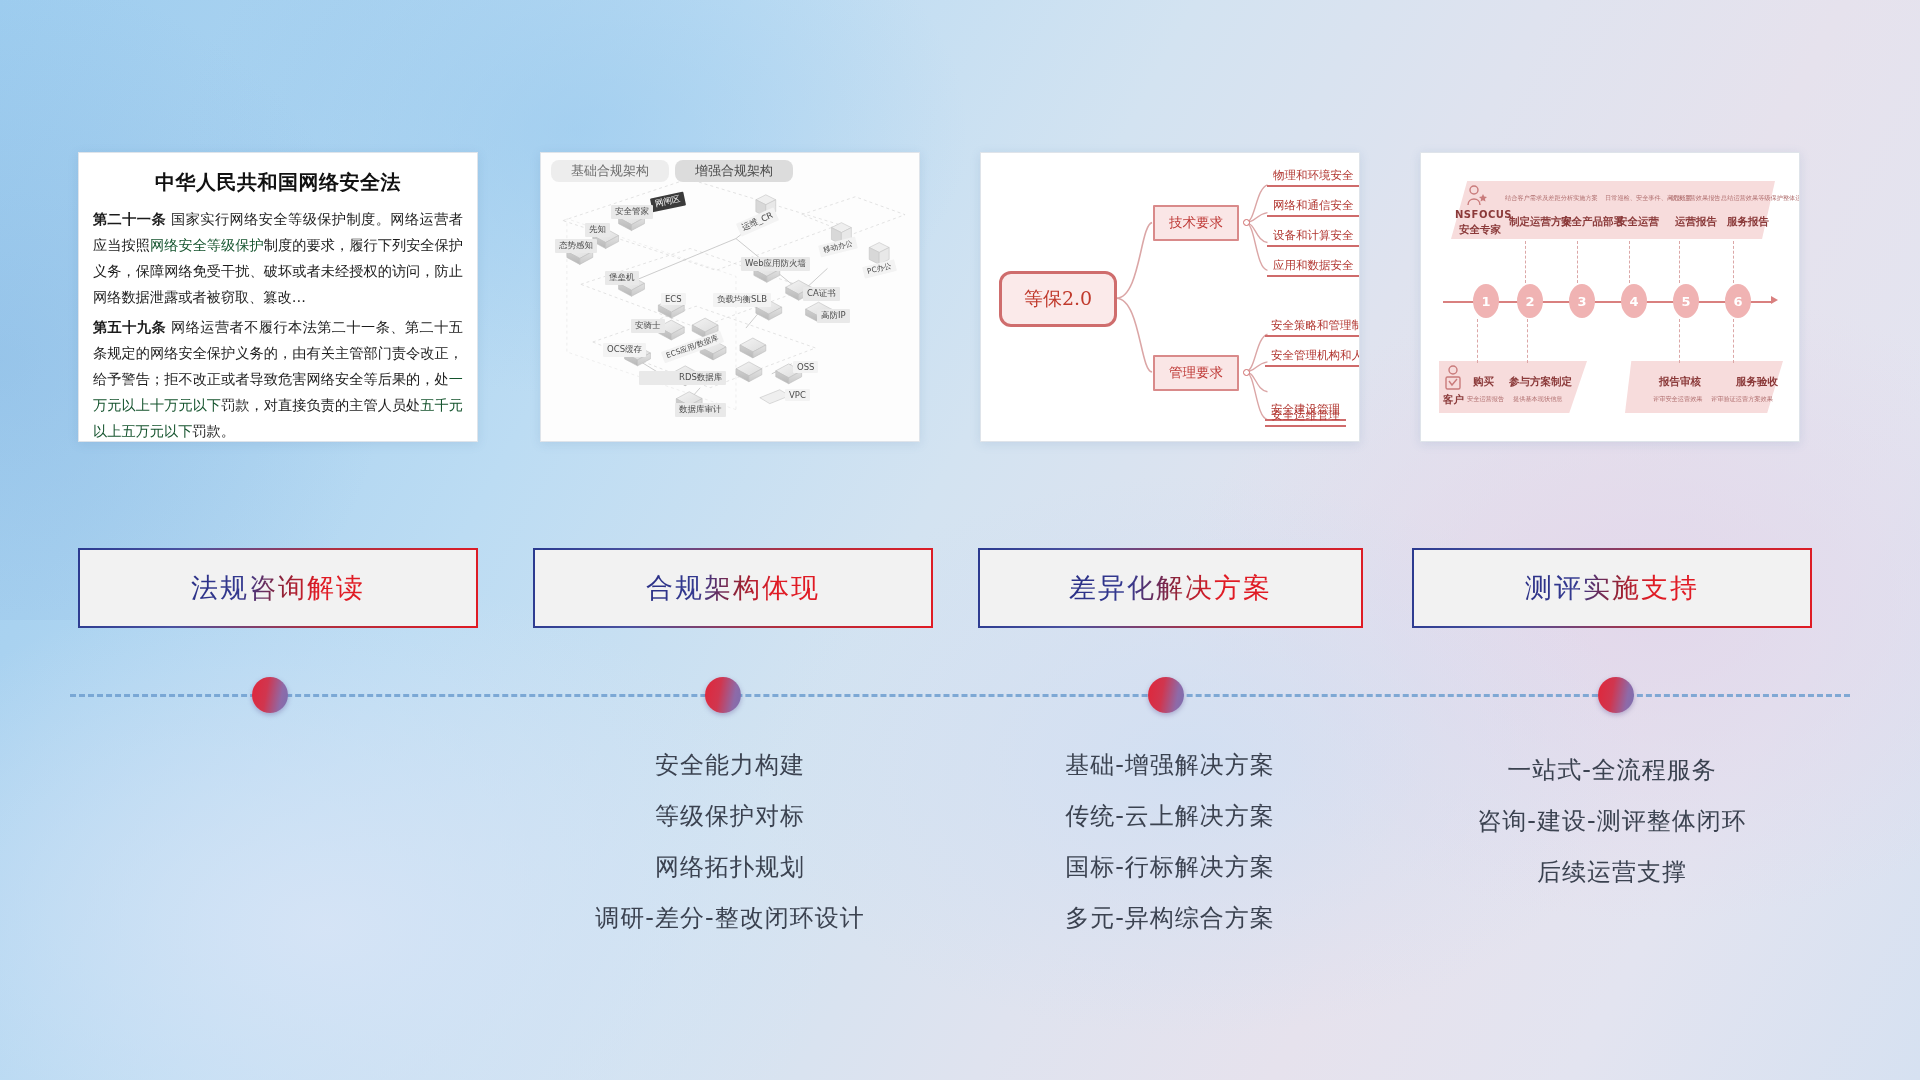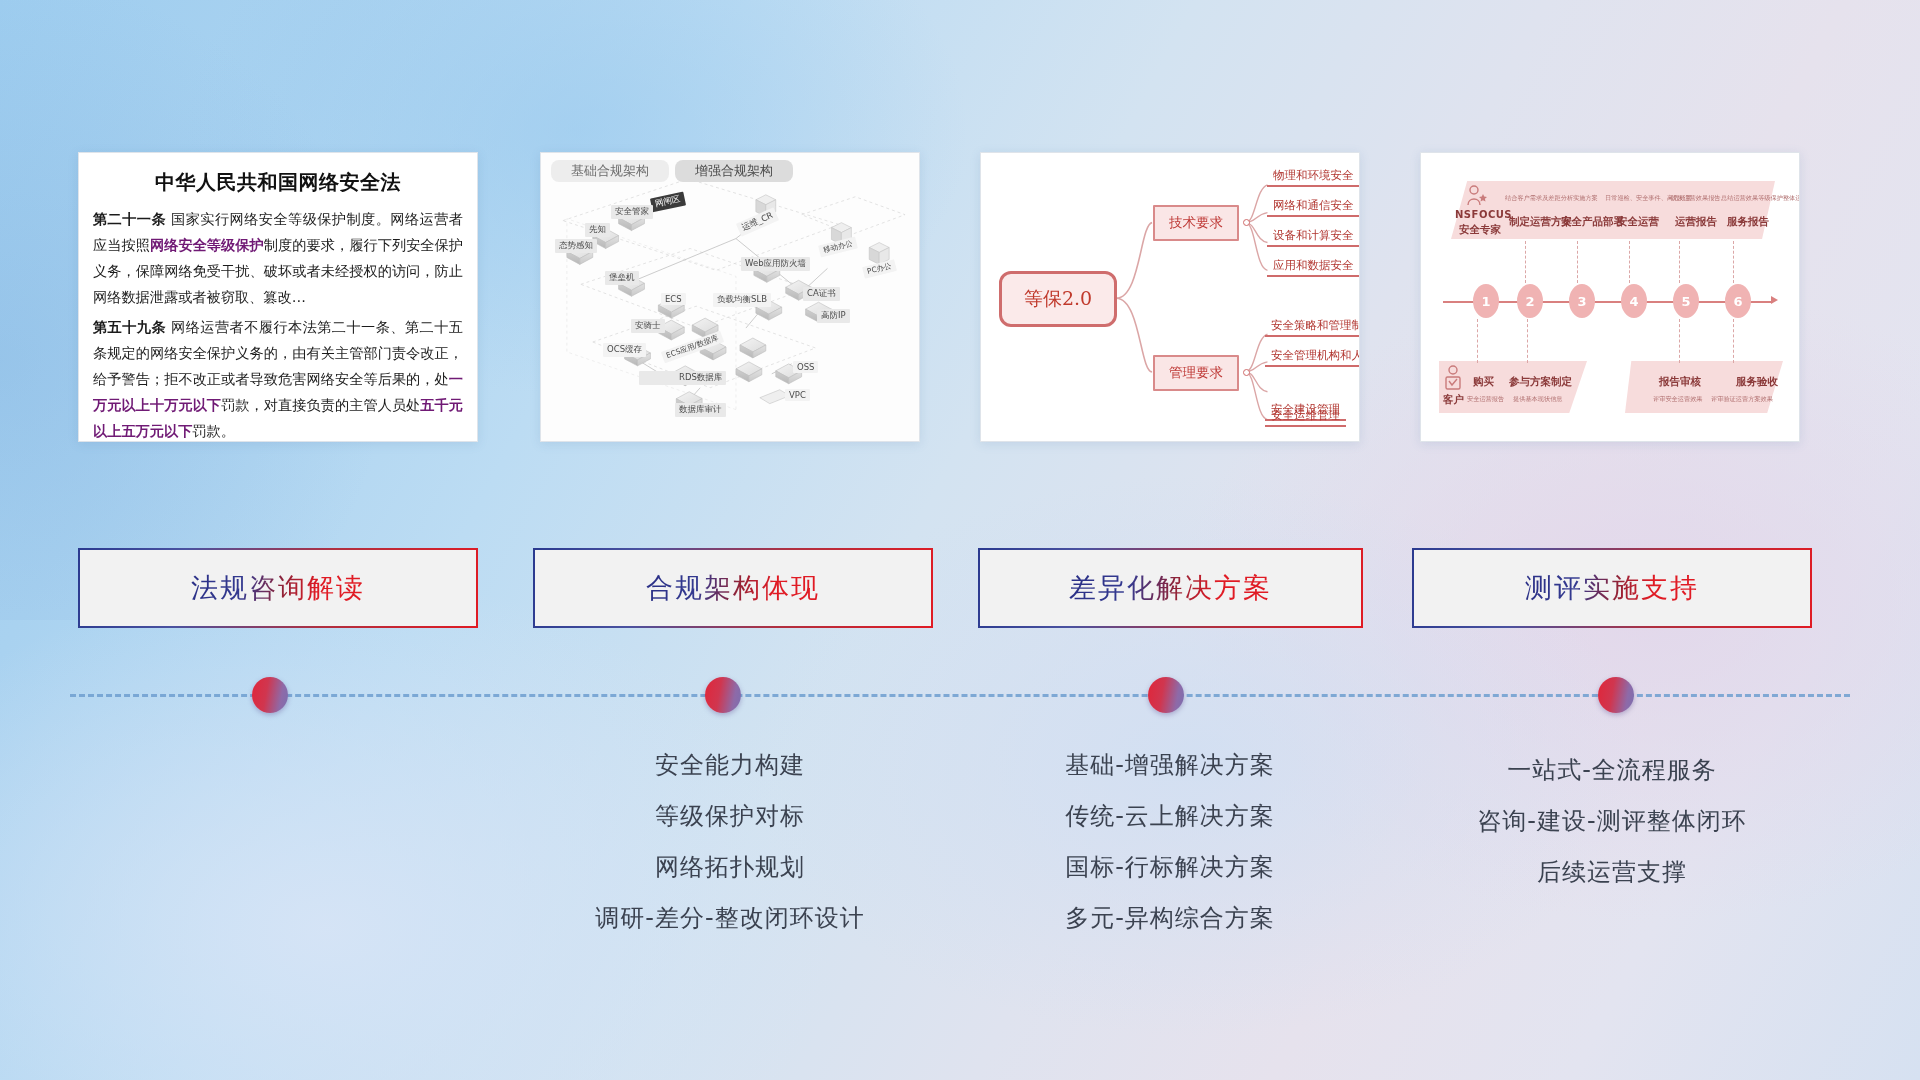--- a/index.html
+++ b/index.html
@@ -28,21 +28,21 @@
   
   #cards{position:absolute;left:0;top:0;width:1920px;height:470px;z-index:2;}
   .card{position:absolute;background:#fff;border:1px solid #dfe4ea;
         box-shadow:0 2px 10px rgba(70,110,160,.14);overflow:hidden;}
 
   
   #card-law{left:78px;top:152px;width:400px;height:290px;padding:16px 14px 10px 14px;}
   .law-title{text-align:center;font-weight:bold;font-size:20px;color:#111;letter-spacing:.5px;margin-bottom:10px;}
   .law-p{font-size:14.2px;line-height:26px;color:#1b1b1b;text-align:justify;}
   .law-p b{font-weight:bold;}
-  .law-p .r{color:#701a75;font-weight:bold;}
+  .law-p .r{color:#14532d;}
   .law-p.p2{margin-top:4px;}
 
   
   #card-arch{left:540px;top:152px;width:380px;height:290px;background:#fdfdfd;}
   .arch-tabs{position:absolute;left:10px;top:7px;display:flex;gap:6px;}
   .arch-tab{font-size:13px;color:#6d6d6d;background:#ededed;padding:2px 20px;border-radius:8px;white-space:nowrap;}
   .arch-tab.on{background:#dcdcdc;color:#4a4a4a;}
   .arch-canvas{position:absolute;inset:0;}
   .nlabel{position:absolute;font-size:8.5px;color:#4b4b4b;background:#e9e9e9;
           padding:1px 4px;white-space:nowrap;border-radius:1px;}

